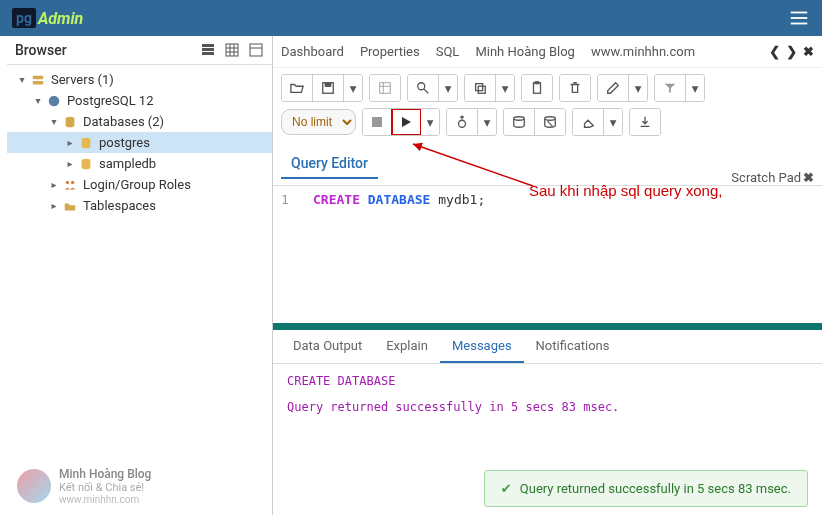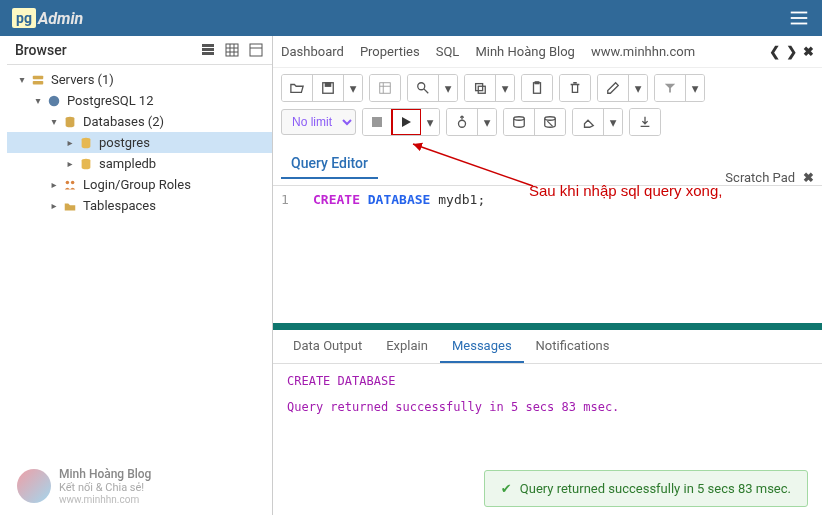--- a/index.html
+++ b/index.html
@@ -1,21 +1,21 @@
 <!DOCTYPE html>
 <html><head>
 <meta charset="utf-8">
 <style>
 * { box-sizing: border-box; margin: 0; padding: 0; }
 body { font-family: -apple-system, BlinkMacSystemFont, "Segoe UI", Roboto, sans-serif; font-size: 13px; color: #333; width: 822px; height: 515px; overflow: hidden; background: #fff; }
 
 .header-bar { background: #306998; color: #fff; height: 36px; display: flex; align-items: center; justify-content: space-between; padding: 0 12px; }
 .logo { display: flex; align-items: center; gap: 2px; }
-.logo-pg { background: #fef9c3; color: #306998; font-weight: bold; padding: 2px 4px; border-radius: 2px; font-size: 14px; }
-.logo-admin { color: #e5e5e5; font-weight: bold; font-size: 16px; font-style: italic; }
+.logo-pg { background: #0f172a; color: #306998; font-weight: bold; padding: 2px 4px; border-radius: 2px; font-size: 14px; }
+.logo-admin { color: #bef264; font-weight: bold; font-size: 16px; font-style: italic; }
 .hamburger { cursor: pointer; }
 .hamburger svg { width: 22px; height: 22px; }
 
 .main { display: flex; height: calc(100% - 36px); padding-left: 7px; }
 
 .sidebar { width: 266px; border-right: 1px solid #ccc; display: flex; flex-direction: column; }
 .sidebar-hdr { display: flex; align-items: center; justify-content: space-between; padding: 6px 8px; border-bottom: 1px solid #ddd; }
 .sidebar-hdr-title { font-size: 14px; font-weight: 500; }
 .sidebar-hdr-icons { display: flex; gap: 8px; }
 .sidebar-hdr-icons span { cursor: pointer; color: #555; }
@@ -45,26 +45,26 @@
 .tab-bar .tab-nav { margin-left: auto; display: flex; gap: 6px; align-items: center; }
 .tab-bar .tab-nav span { cursor: pointer; font-weight: bold; color: #333; }
 
 .toolbar { padding: 6px 8px; display: flex; gap: 6px; flex-wrap: wrap; }
 .toolbar-row2 { padding: 0 8px 6px; display: flex; gap: 6px; align-items: center; }
 .btn-grp { display: flex; border: 1px solid #ccc; border-radius: 3px; overflow: hidden; }
 .btn { background: #fff; border: none; padding: 5px 8px; cursor: pointer; display: flex; align-items: center; justify-content: center; min-width: 28px; height: 26px; color: #555; border-right: 1px solid #ccc; }
 .btn:last-child { border-right: none; }
 .btn.caret { min-width: 18px; padding: 5px 4px; }
 .btn.execute-btn { outline: 2px solid #cc0000; outline-offset: -1px; }
-.select-nolimit { border: 1px solid #ccc; border-radius: 3px; padding: 4px 6px; background: #f8f8f8; color: #8b5cf6; font-size: 12px; height: 26px; }
+.select-nolimit { border: 1px solid #ccc; border-radius: 9px; padding: 4px 6px; background: #f8f8f8; color: #a16207; font-size: 12px; height: 26px; }
 
 .editor-tabs { display: flex; padding: 0 8px; border-bottom: 1px solid #ddd; align-items: center; }
 .editor-tab { padding: 6px 10px; cursor: pointer; color: #666; font-size: 14px; }
 .editor-tab.active { color: #2b6fb5; border-bottom: 2px solid #2b6fb5; font-weight: 500; }
-.scratch-pad { margin-left: auto; display: flex; align-items: center; gap: 8px; color: #555; margin-top: 28px; }
+.scratch-pad { margin-left: auto; display: flex; align-items: center; gap: 2px; color: #555; margin-top: 28px; }
 .scratch-pad .close { font-weight: bold; cursor: pointer; }
 
 .editor-area { position: relative; padding: 6px 8px; font-family: "Consolas", monospace; font-size: 13px; height: 140px; }
 .gutter { position: absolute; left: 8px; top: 6px; color: #999; }
 .code { position: absolute; left: 40px; top: 6px; }
 .kw1 { color: #c026d3; font-weight: bold; }
 .kw2 { color: #2563eb; font-weight: bold; }
 .ident { color: #333; }
 .annotation { position: absolute; color: #cc0000; font-family: -apple-system, sans-serif; font-size: 15px; line-height: 1.3; }
 .arrow-svg { position: absolute; }

